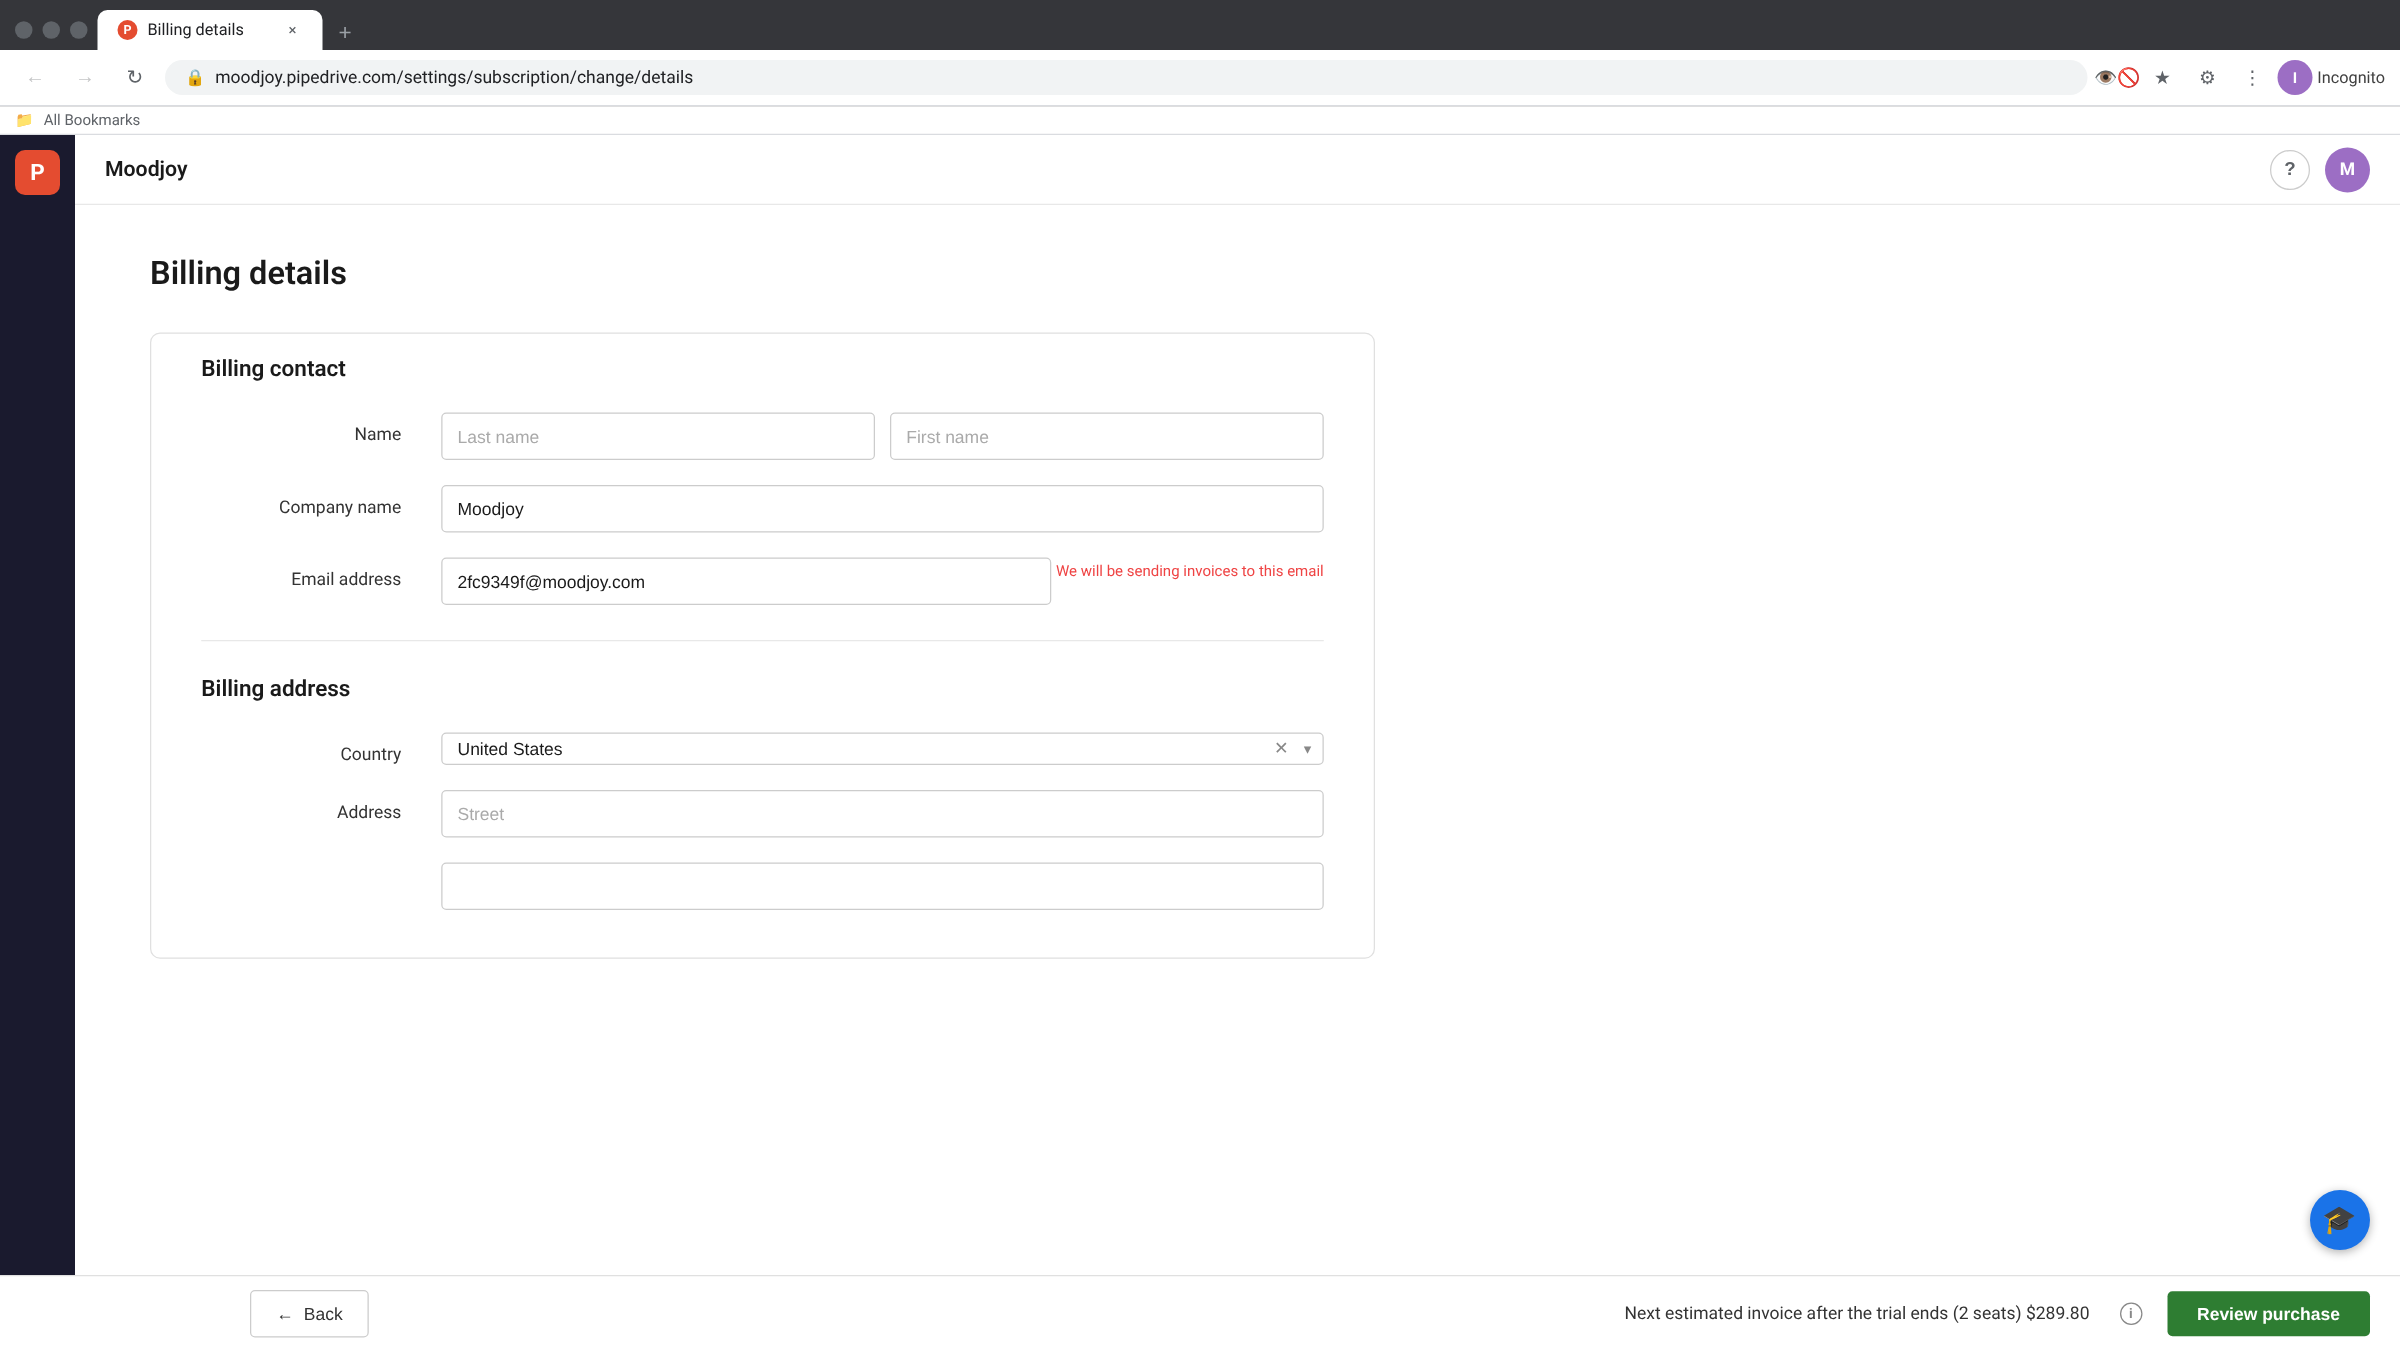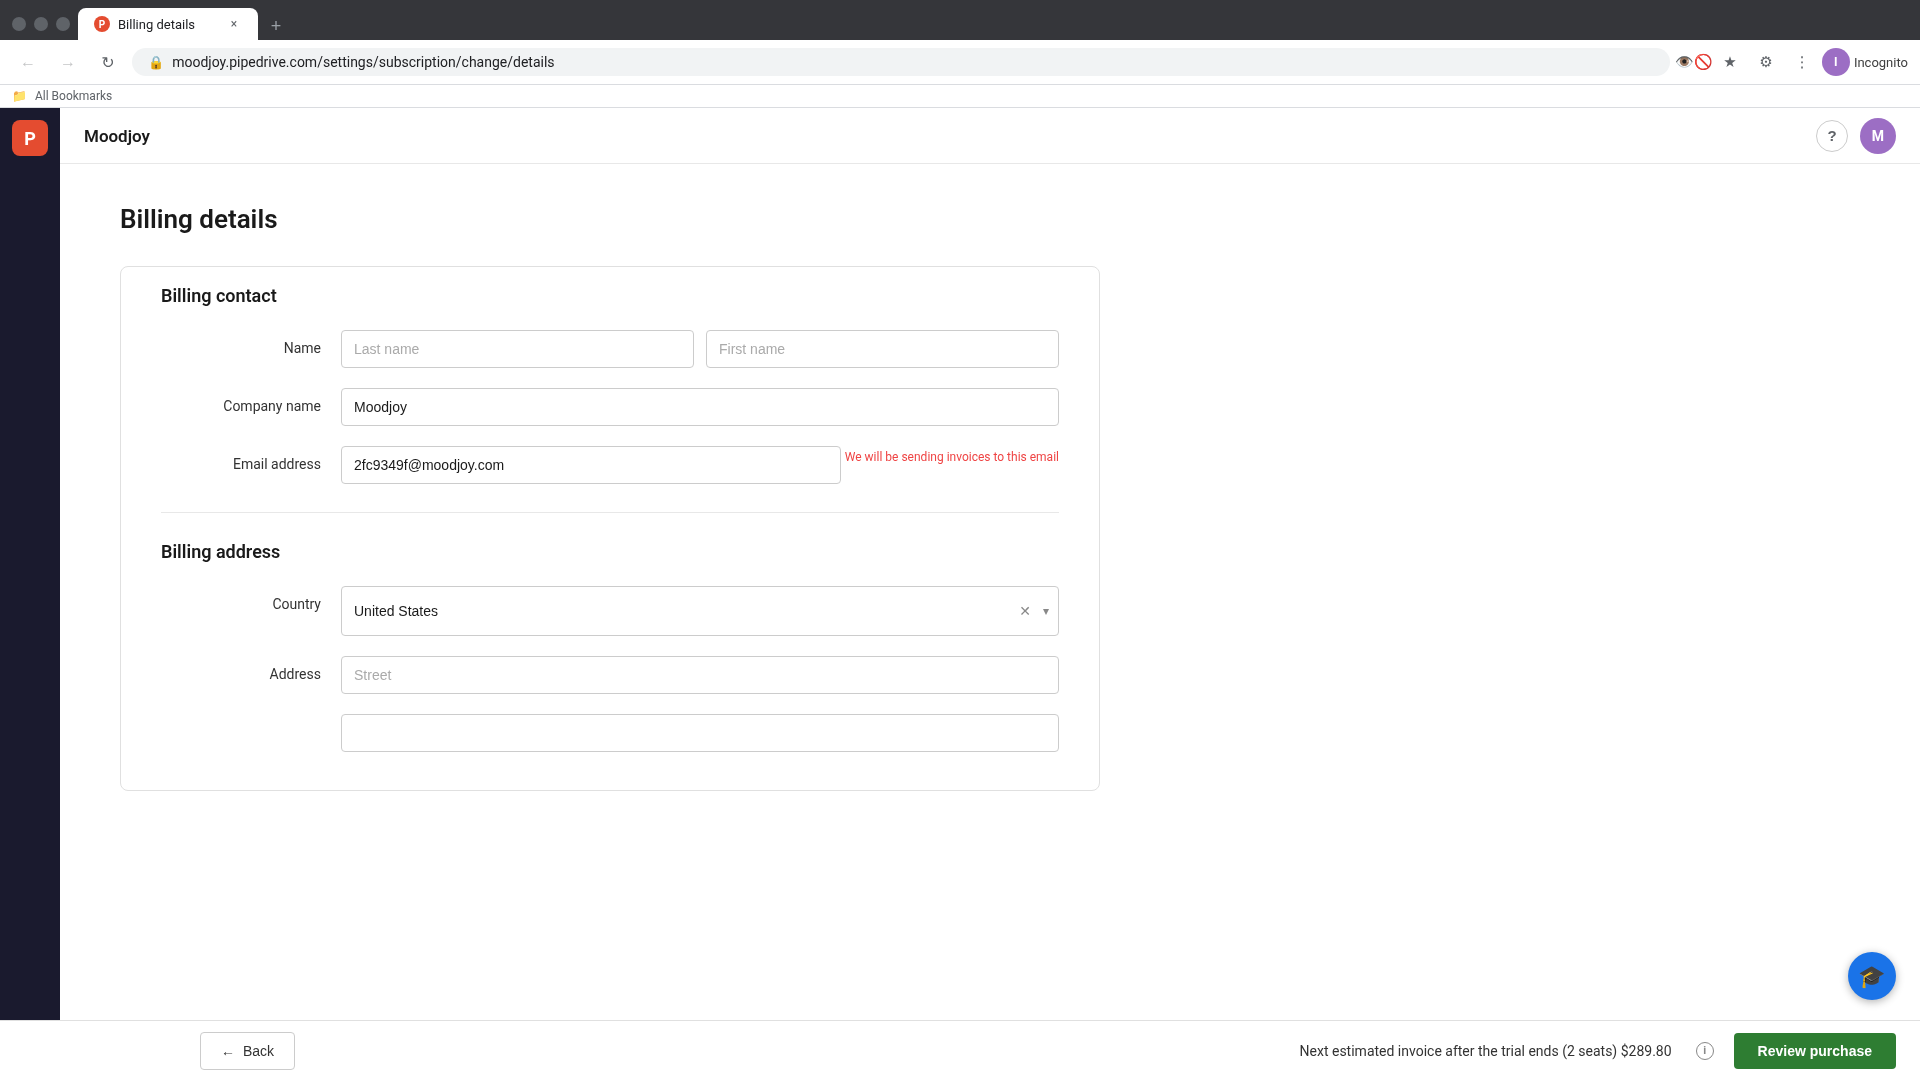--- a/index.html
+++ b/index.html
@@ -247,21 +247,21 @@
     .card-section-title {
       font-size: 18px;
       font-weight: 600;
       color: #1a1a1a;
       margin-bottom: 24px;
     }
     .form-row {
       display: flex;
       align-items: flex-start;
       margin-bottom: 20px;
-      gap: 20px;
+      gap: 32px;
     }
     .form-label {
       width: 160px;
       min-width: 160px;
       font-size: 14px;
       color: #333;
       padding-top: 10px;
       text-align: right;
     }
     .form-controls {
@@ -292,21 +292,21 @@
       border: none;
       border-top: 1px solid #e8e8e8;
       margin: 28px 0;
     }
     .select-wrapper {
       position: relative;
       flex: 1;
     }
     .select-wrapper select {
       width: 100%;
-      height: 50px;
+      height: 26px;
       border: 1px solid #ccc;
       border-radius: 4px;
       padding: 0 36px 0 12px;
       font-size: 14px;
       color: #1a1a1a;
       background: #fff;
       appearance: none;
       cursor: pointer;
       outline: none;
     }

